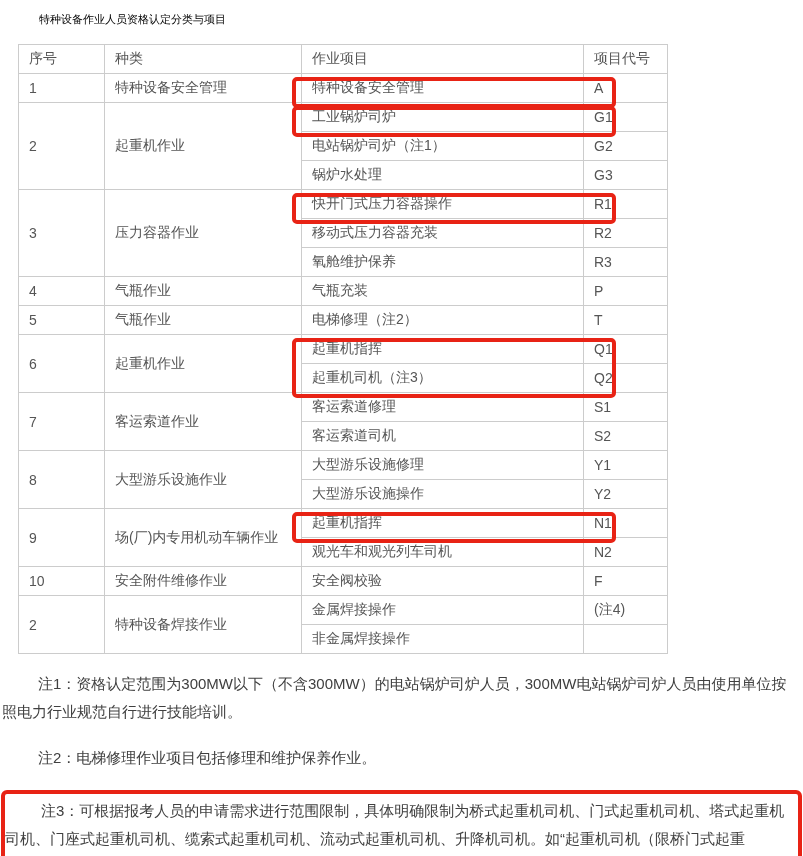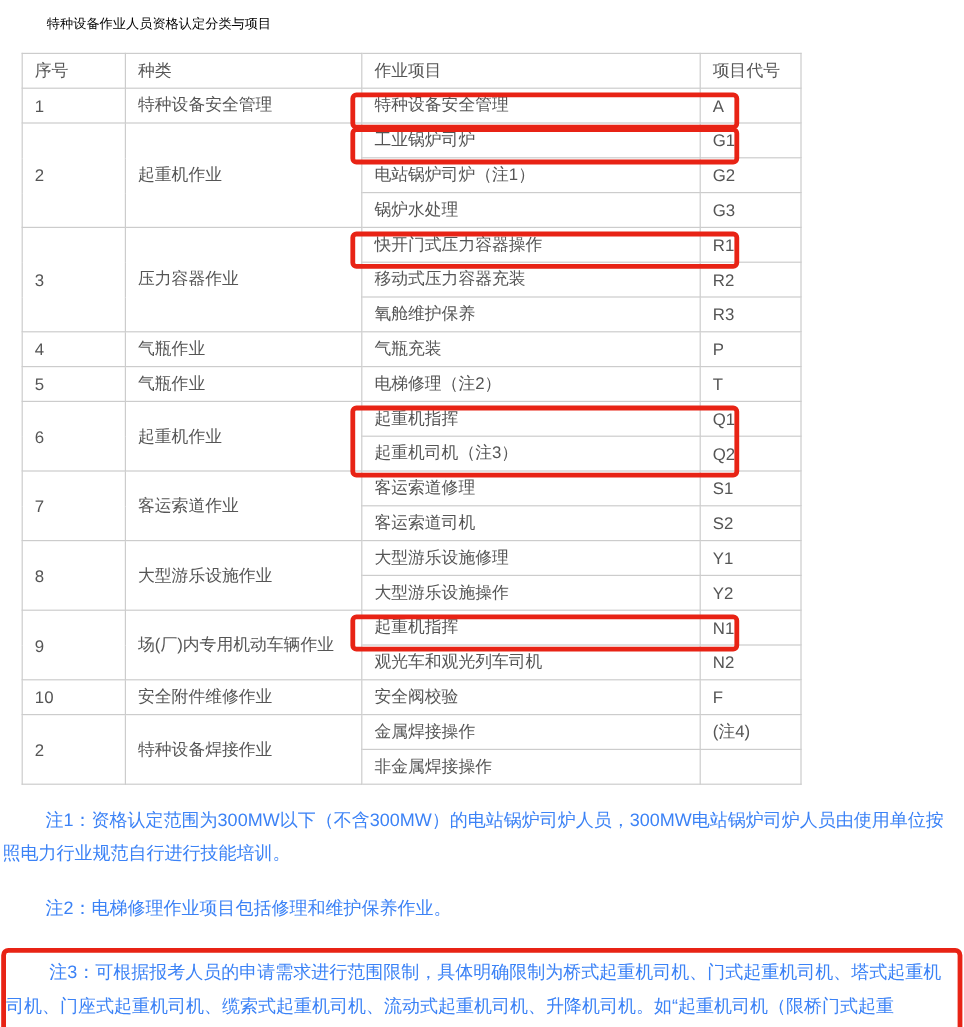--- a/index.html
+++ b/index.html
@@ -40,21 +40,21 @@
     vertical-align: middle;
     height: 29px;
     padding: 0 4px 0 10px;
     overflow: hidden;
     white-space: nowrap;
   }
   #notes { margin-top: 4px; }
   .note {
     font-size: 15px;
     line-height: 28px;
-    color: #3b82f6;
+    color: #404040;
     margin: 16px 2px 18px 2px;
     text-indent: 36px;
   }
   .note.highlighted {
     border: 4px solid var(--hl, #e82315);
     border-radius: 6px;
     margin-left: 1px;
     margin-right: 1px;
     padding: 3px 4px 3px 0;
   }

